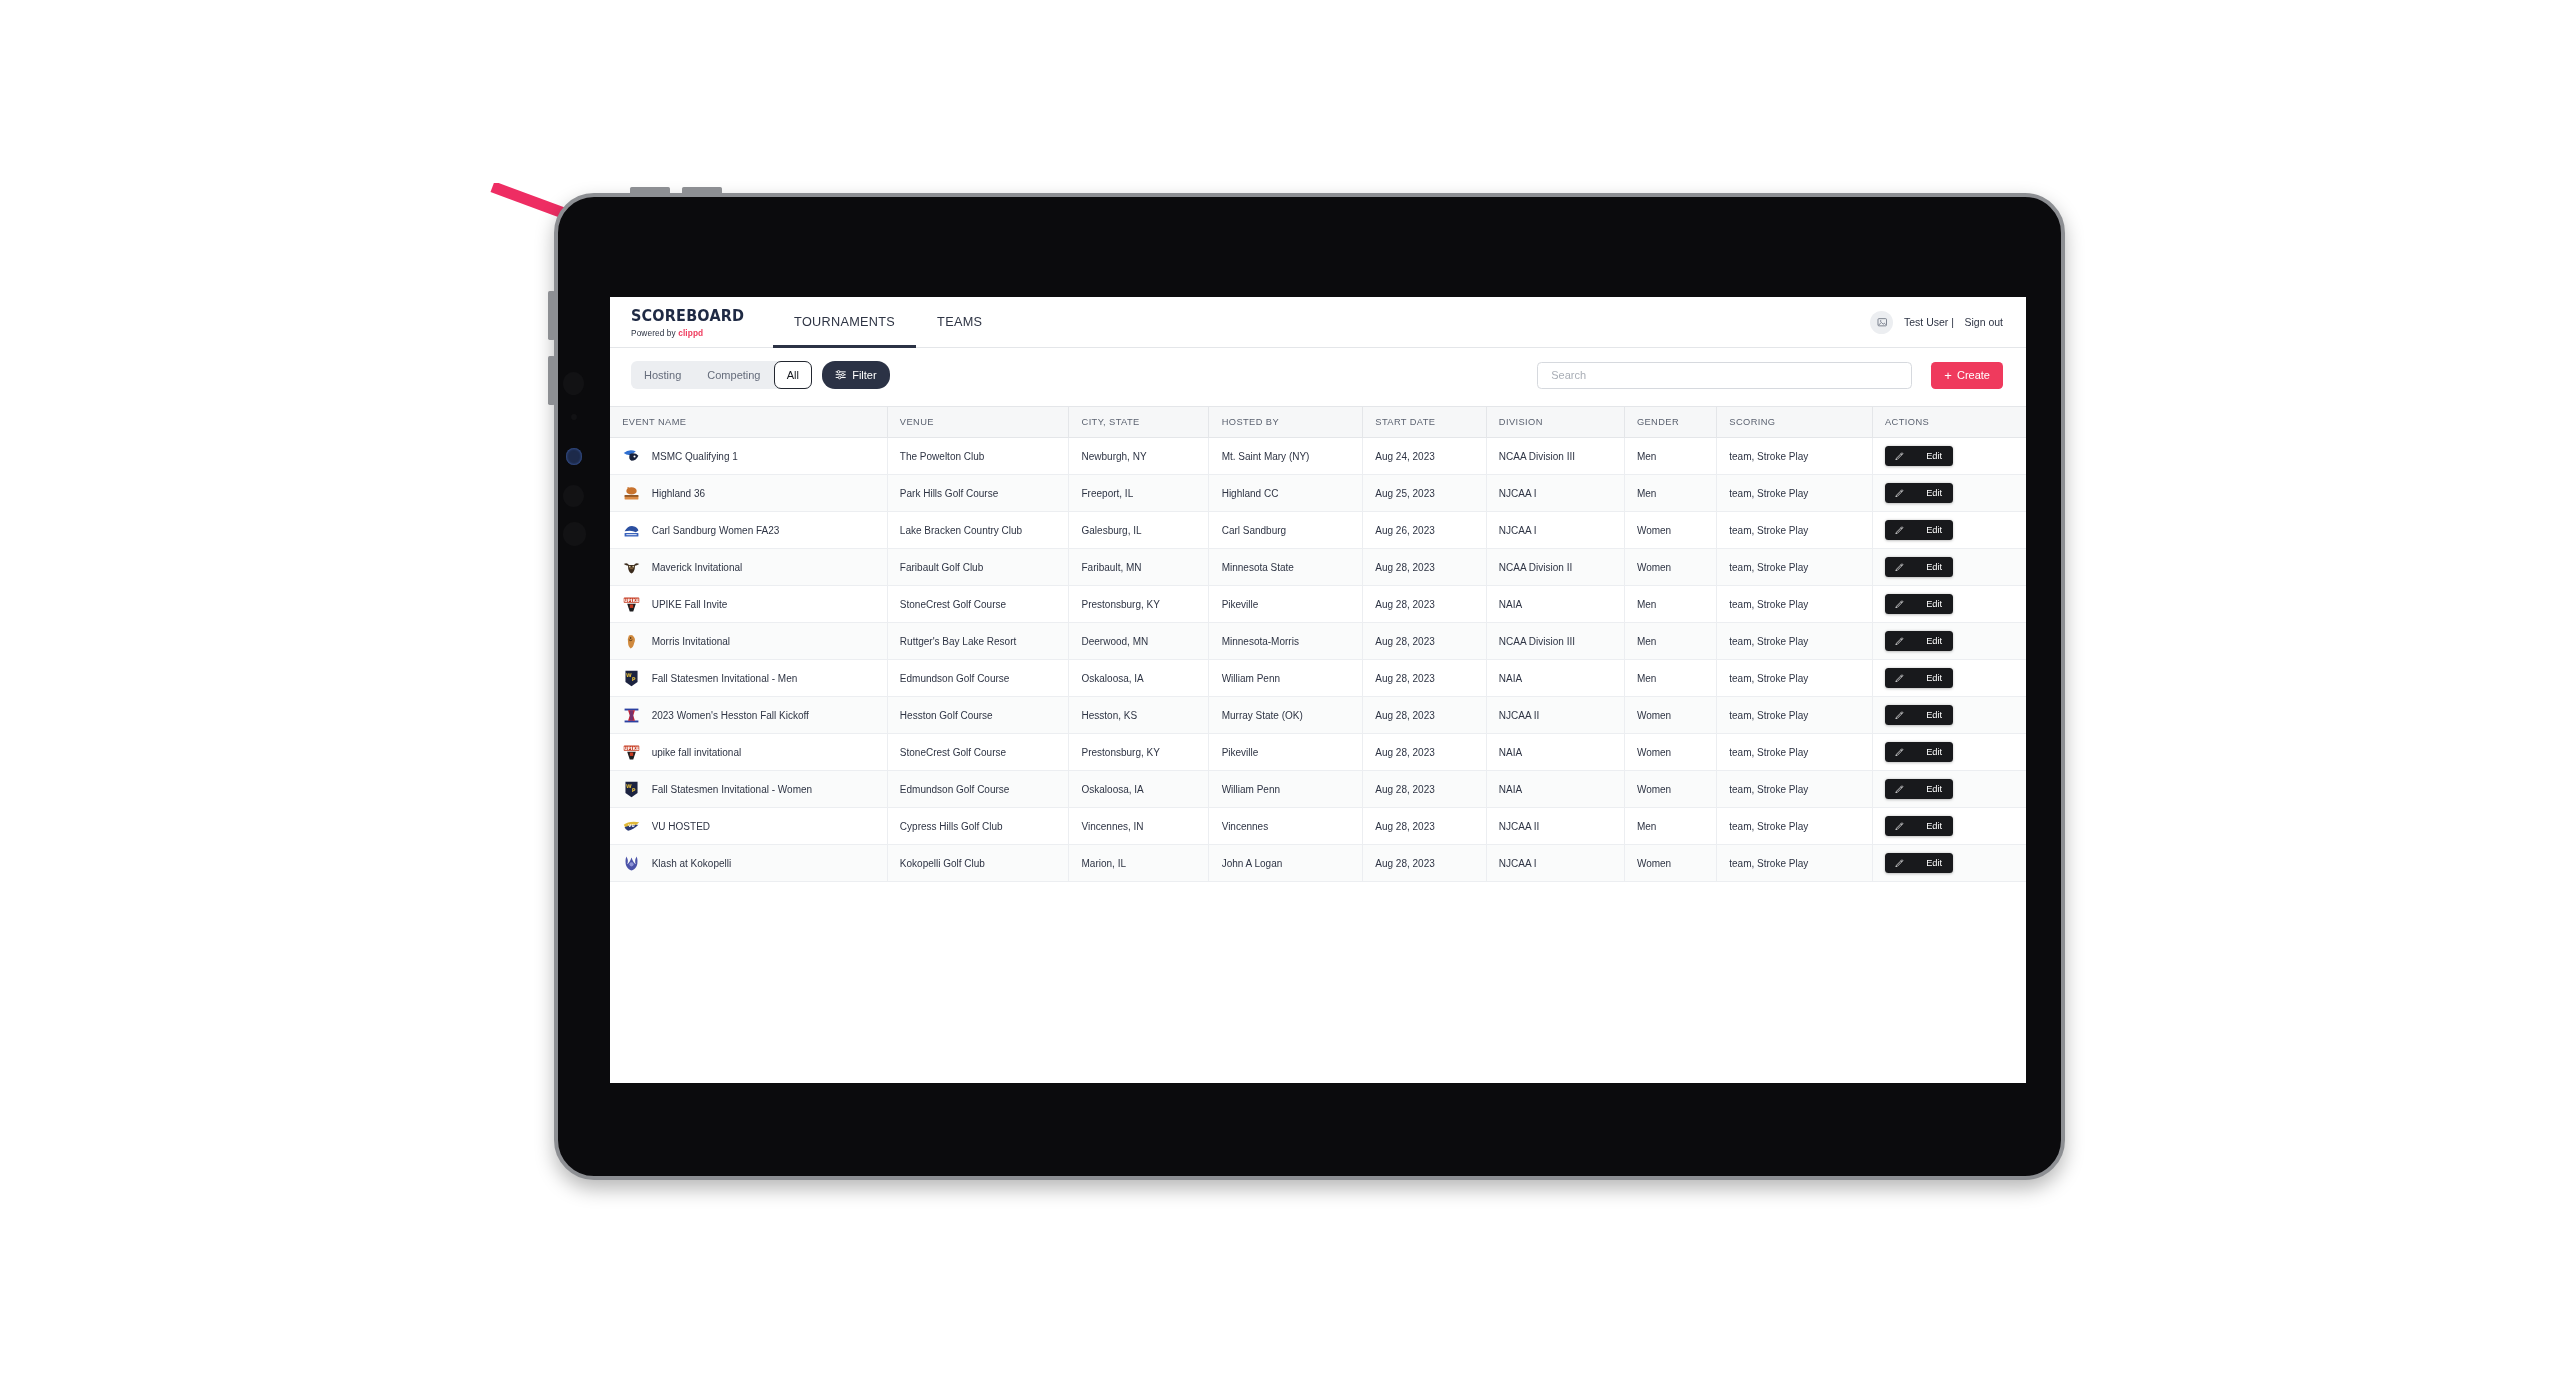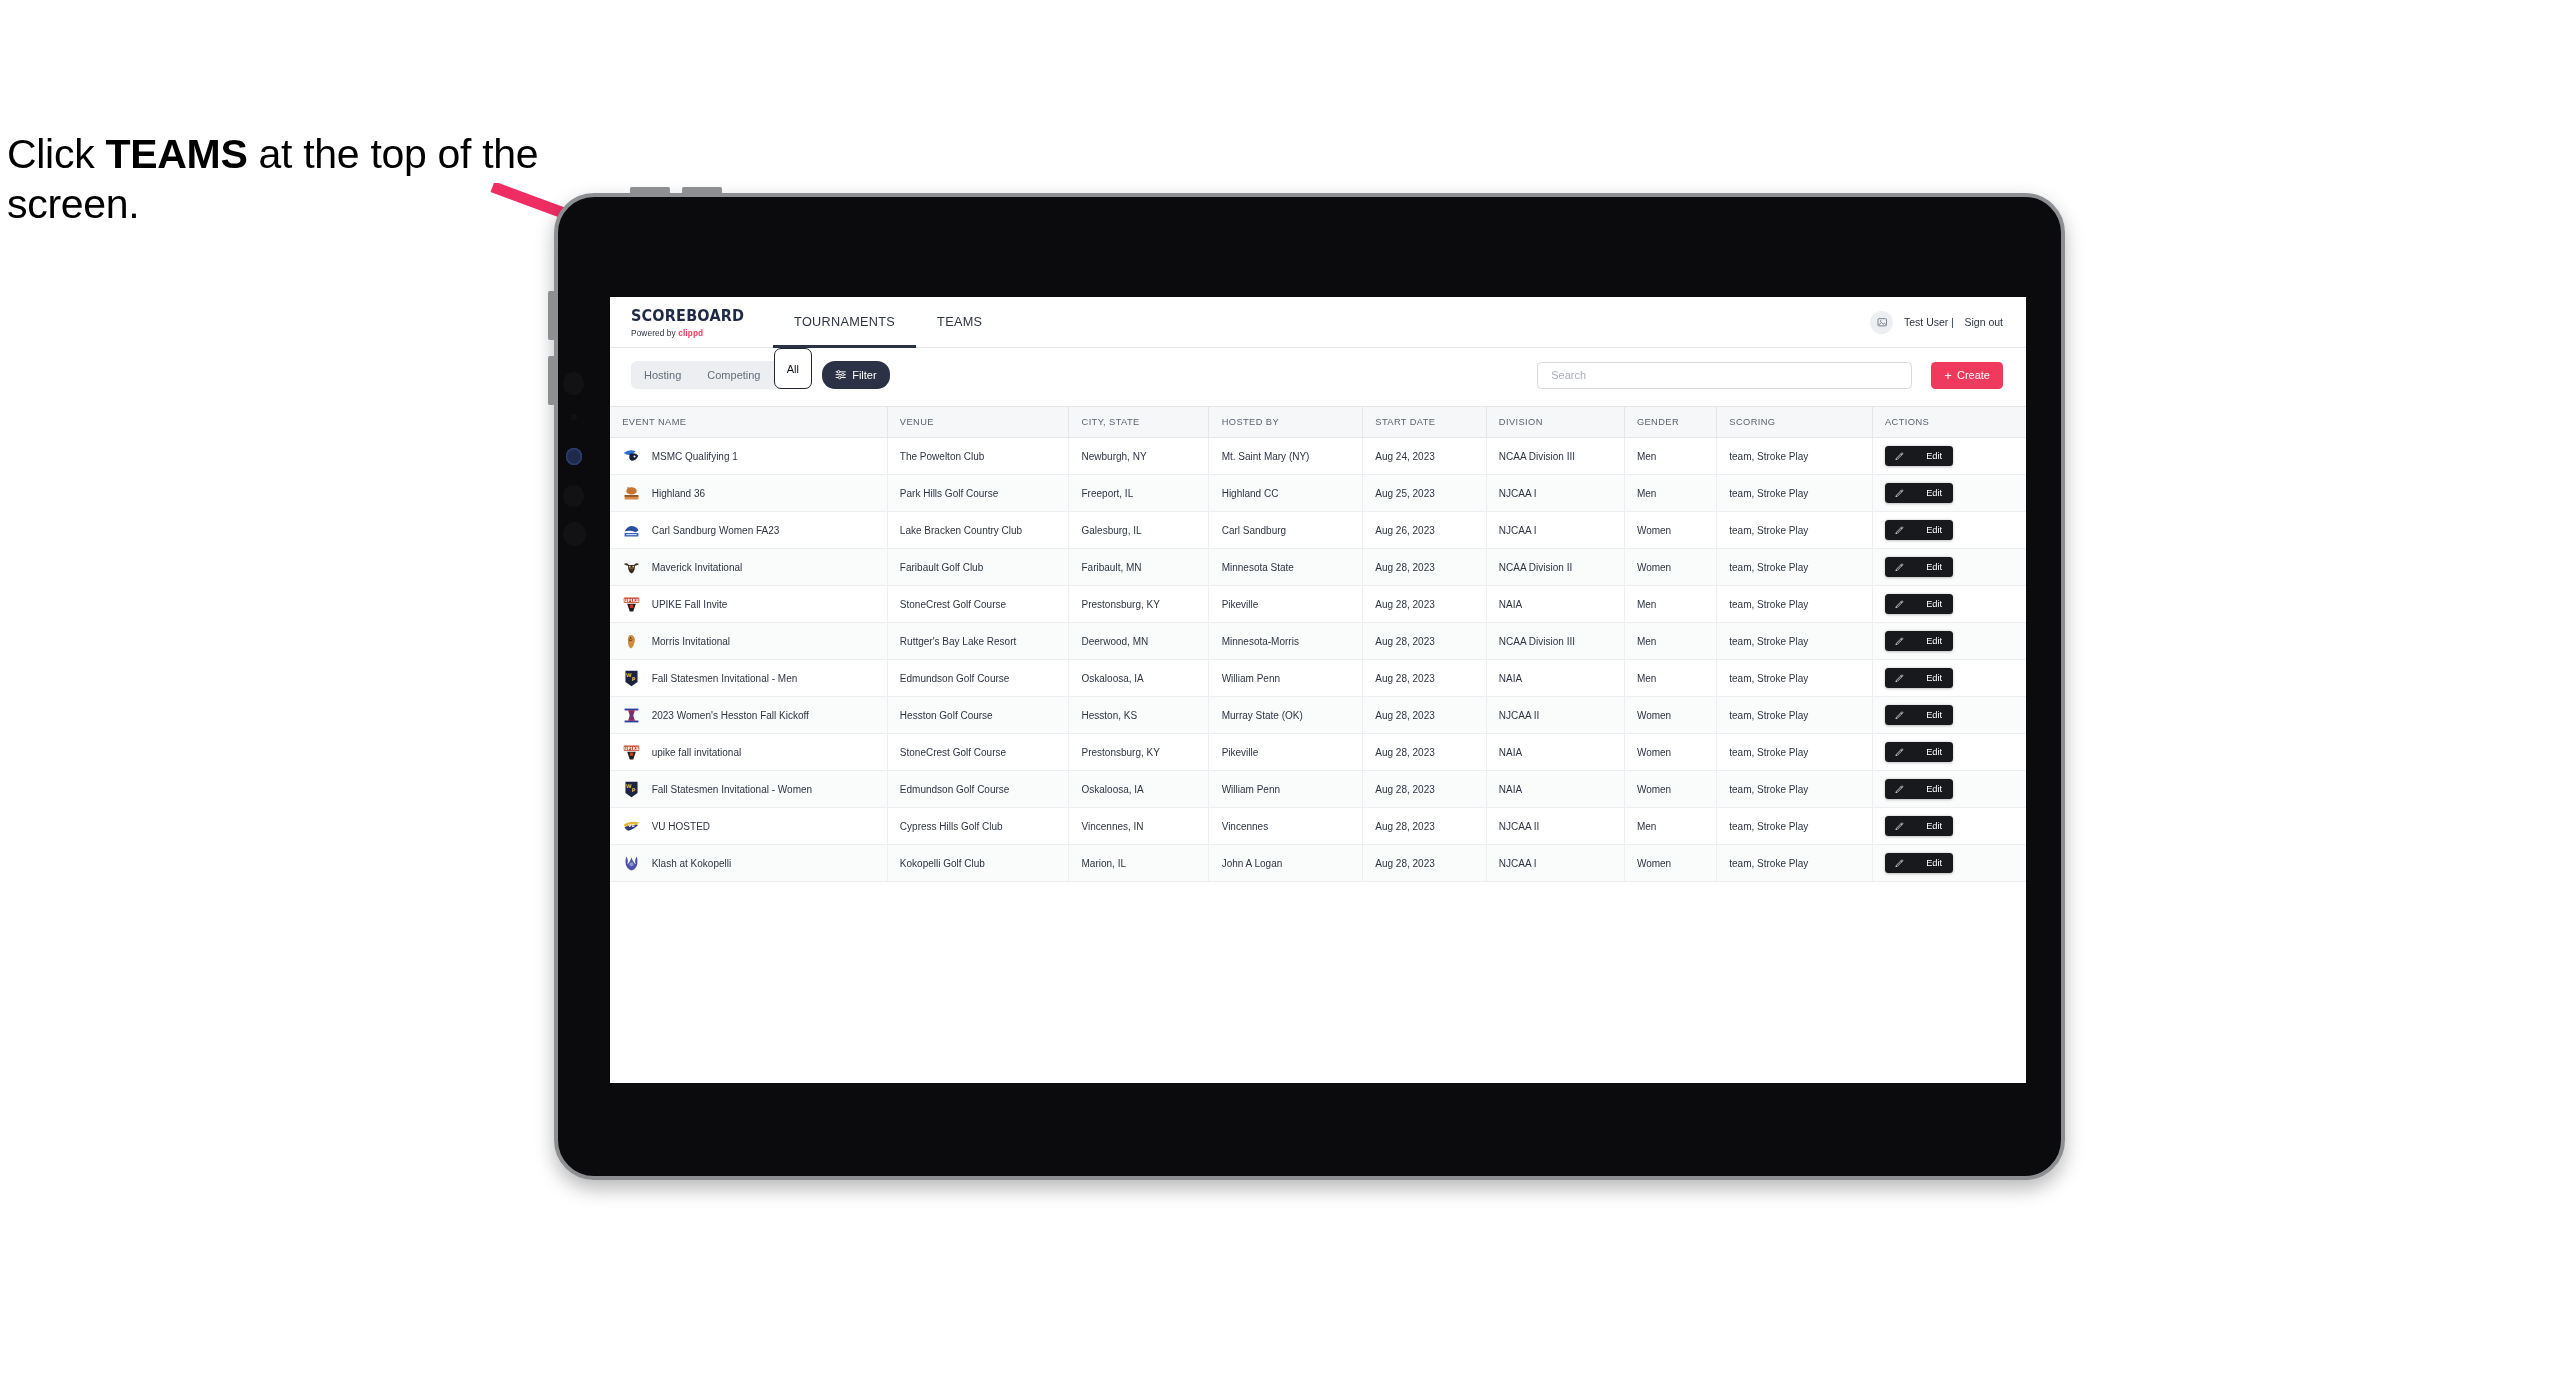--- a/index.html
+++ b/index.html
@@ -158,21 +158,21 @@
     padding: 0 13px;
     height:28px;
     display:flex; align-items:center;
     cursor:pointer;
   }
   .seg-item.active {
     background:#fff;
     border:1.4px solid #22262f;
     border-radius: 7px;
     color:#14171d;
-    height: 41px;
+    height: 28px;
     padding: 0 12.2px;
   }
   .filter-btn {
     margin-left: 9.6px;
     height:28px;
     background:#2b3245;
     color:#fff;
     border:none;
     border-radius:13px;
     font-size:11px;
@@ -282,23 +282,20 @@
   table.grid td + td, table.grid th + th {
     border-left: 0.9px solid #eceef1;
   }
   table.grid thead th + th { border-left: 0.9px solid #e4e6e9; }
 </style>
 </head>
 <body>
 
 <div id="stage">
 
-  <div class="caption">
-    <span>Click </span><b>TEAMS</b><span> at the top of the screen.</span>
-  </div>
 
   <svg class="arrow-svg" viewBox="0 0 470 200">
     <defs></defs>
     <line x1="4" y1="4" x2="388" y2="146" stroke="#ee2d63" stroke-width="13" stroke-linecap="butt"></line>
     <polygon points="404,152 334,128 352,178" fill="#ee2d63"></polygon>
   </svg>
 
   <div class="tablet">
     <div class="tablet-btn btn-top-1"></div>
     <div class="tablet-btn btn-top-2"></div>

